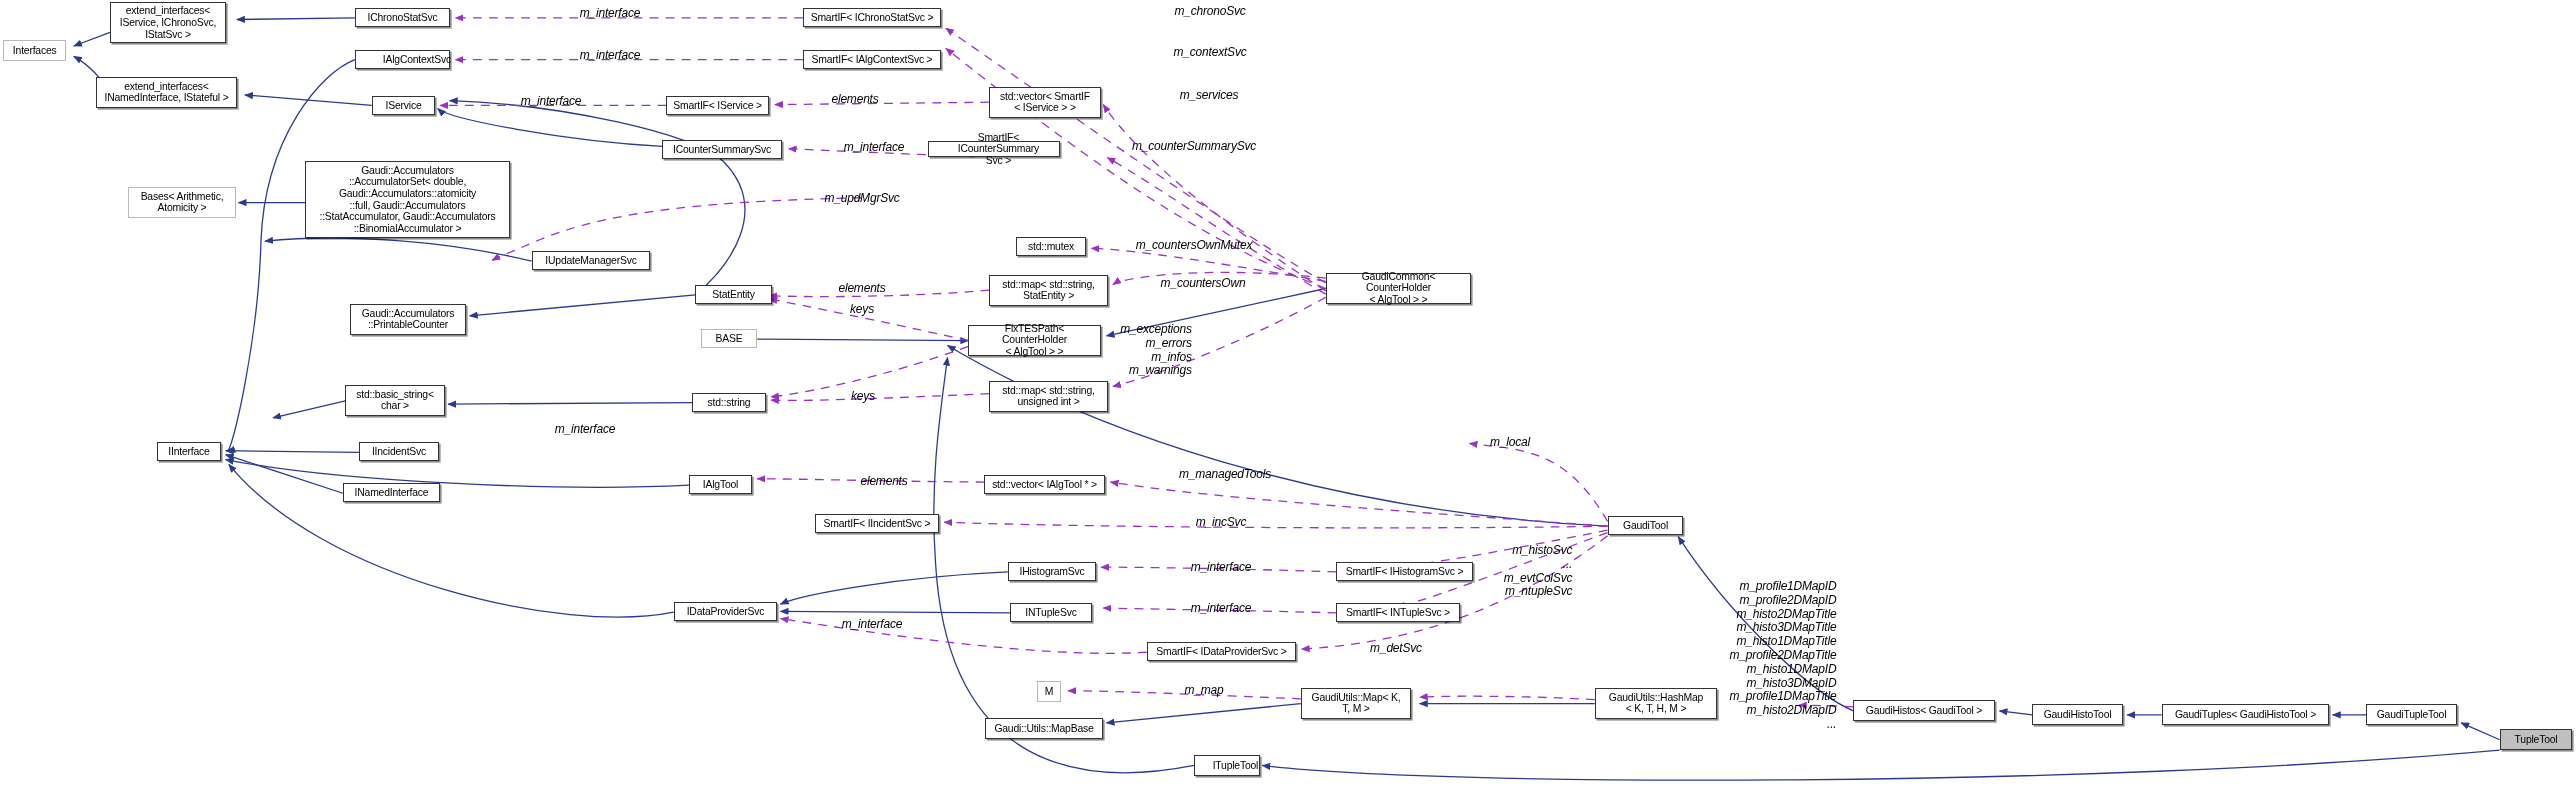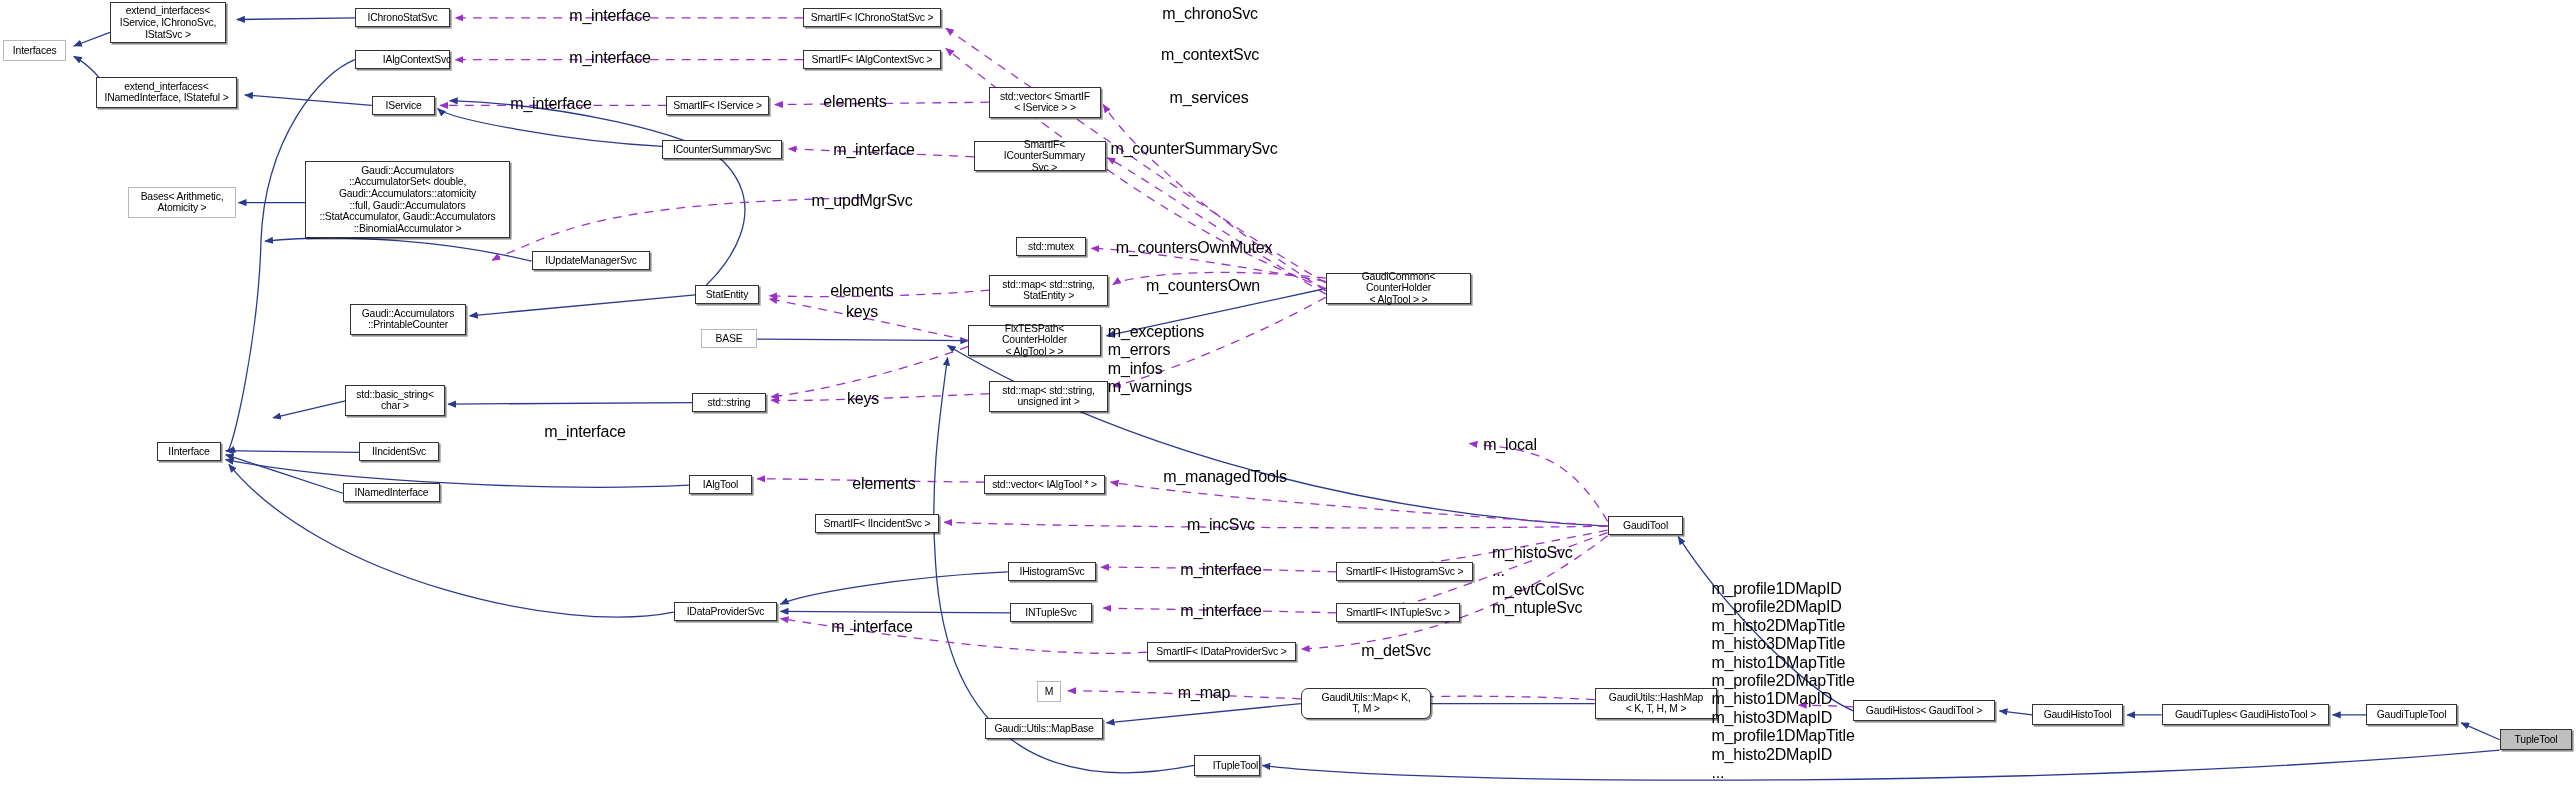--- a/index.html
+++ b/index.html
@@ -45,27 +45,28 @@
   .node.plain {
     border: 0.8px solid #b8b8b8;
     box-shadow: none;
   }
   .node.current {
     background: #bfbfbf;
     border: 0.8px solid #333333;
   }
   .edge-label {
     position: absolute;
-    font-size: 16px;
+    font-size: 12px;
     color: #000000;
     white-space: pre-line;
-    text-align: left;
+    text-align: right;
     line-height: 1.15;
     letter-spacing: -0.2px;
     transform: translateX(-50%);
+    font-style: italic;
   }
 </style>
 </head>
 <body>
 
 <div id="canvas">
   <svg class="edges" viewBox="0 0 3208 987">
     <defs>
       <marker id="arrI" markerWidth="11" markerHeight="9" refX="10" refY="4.5" orient="auto" markerUnits="userSpaceOnUse">
         <path d="M0,0 L11,4.5 L0,9 z" fill="#2b3a8f"></path>
@@ -147,32 +148,32 @@
  INamedInterface, IStateful &gt;</div>
     <div class="node" style="left: 355px; top: 8px; width: 95px; height: 19px;">IChronoStatSvc</div>
     <div class="node" style="left: 355px; top: 50px; width: 95px; height: 19px; padding-left: 32px;">IAlgContextSvc</div>
     <div class="node" style="left: 372px; top: 96px; width: 63px; height: 19px;">IService</div>
     <div class="node" style="left: 662px; top: 140px; width: 120px; height: 19px;">ICounterSummarySvc</div>
     <div class="node" style="left: 803px; top: 8px; width: 138px; height: 19px;">SmartIF&lt; IChronoStatSvc &gt;</div>
     <div class="node" style="left: 803px; top: 50px; width: 138px; height: 19px;">SmartIF&lt; IAlgContextSvc &gt;</div>
     <div class="node" style="left: 666px; top: 96px; width: 103px; height: 19px;">SmartIF&lt; IService &gt;</div>
     <div class="node" style="left: 989px; top: 87px; width: 112px; height: 30.5px;">std::vector&lt; SmartIF
 &lt; IService &gt; &gt;</div>
-    <div class="node" style="left: 974px; top: 141px; width: 132px; height: 30px; padding-left: 12px;">SmartIF&lt; ICounterSummary
+    <div class="node" style="left: 928px; top: 141px; width: 132px; height: 16px; padding-left: 12px;">SmartIF&lt; ICounterSummary
  Svc &gt;</div>
     <div class="node plain" style="left: 128px; top: 187px; width: 108px; height: 30.5px;">Bases&lt; Arithmetic,
  Atomicity &gt;</div>
     <div class="node" style="left: 305px; top: 161px; width: 205px; height: 77px;">Gaudi::Accumulators
 ::AccumulatorSet&lt; double,
  Gaudi::Accumulators::atomicity
 ::full, Gaudi::Accumulators
 ::StatAccumulator, Gaudi::Accumulators
 ::BinomialAccumulator &gt;</div>
     <div class="node" style="left: 532px; top: 251px; width: 118px; height: 19px;">IUpdateManagerSvc</div>
-    <div class="node" style="left: 695px; top: 285px; width: 64px; height: 19px;">StatEntity</div>
+    <div class="node" style="left: 695px; top: 285px; width: 77px; height: 19px;">StatEntity</div>
     <div class="node" style="left: 350px; top: 304px; width: 116px; height: 30.5px;">Gaudi::Accumulators
 ::PrintableCounter</div>
     <div class="node plain" style="left: 701px; top: 329px; width: 56px; height: 19px;">BASE</div>
     <div class="node" style="left: 968px; top: 325px; width: 133px; height: 30.5px;">FixTESPath&lt; CounterHolder
 &lt; AlgTool &gt; &gt;</div>
     <div class="node" style="left: 1016px; top: 237px; width: 70px; height: 19px;">std::mutex</div>
     <div class="node" style="left: 989px; top: 275px; width: 119px; height: 30.5px;">std::map&lt; std::string,
  StatEntity &gt;</div>
     <div class="node" style="left: 989px; top: 381px; width: 119px; height: 30.5px;">std::map&lt; std::string,
  unsigned int &gt;</div>
@@ -189,21 +190,21 @@
     <div class="node" style="left: 815px; top: 514px; width: 124px; height: 19px;">SmartIF&lt; IIncidentSvc &gt;</div>
     <div class="node" style="left: 1008px; top: 562px; width: 88px; height: 19px;">IHistogramSvc</div>
     <div class="node" style="left: 674px; top: 602px; width: 103px; height: 19px;">IDataProviderSvc</div>
     <div class="node" style="left: 1010px; top: 603px; width: 82px; height: 19px;">INTupleSvc</div>
     <div class="node" style="left: 1336px; top: 562px; width: 137px; height: 19px;">SmartIF&lt; IHistogramSvc &gt;</div>
     <div class="node" style="left: 1336px; top: 603px; width: 124px; height: 19px;">SmartIF&lt; INTupleSvc &gt;</div>
     <div class="node" style="left: 1147px; top: 642px; width: 149px; height: 19px;">SmartIF&lt; IDataProviderSvc &gt;</div>
     <div class="node" style="left: 1608px; top: 516px; width: 75px; height: 19px;">GaudiTool</div>
     <div class="node plain" style="left: 1037px; top: 681px; width: 24px; height: 21px;">M</div>
     <div class="node" style="left: 985px; top: 718px; width: 118px; height: 21px;">Gaudi::Utils::MapBase</div>
-    <div class="node" style="left: 1301px; top: 688px; width: 130px; height: 30.5px; border-radius: 7px;">GaudiUtils::Map&lt; K,
+    <div class="node" style="left: 1301px; top: 688px; width: 110px; height: 30.5px;">GaudiUtils::Map&lt; K,
  T, M &gt;</div>
     <div class="node" style="left: 1595px; top: 688px; width: 122px; height: 30.5px;">GaudiUtils::HashMap
 &lt; K, T, H, M &gt;</div>
     <div class="node" style="left: 1194px; top: 755px; width: 66px; height: 21px; padding-left: 20px;">ITupleTool</div>
     <div class="node" style="left: 1853px; top: 700px; width: 142px; height: 21px;">GaudiHistos&lt; GaudiTool &gt;</div>
     <div class="node" style="left: 2032px; top: 704px; width: 91px; height: 21px;">GaudiHistoTool</div>
     <div class="node" style="left: 2162px; top: 704px; width: 167px; height: 21px;">GaudiTuples&lt; GaudiHistoTool &gt;</div>
     <div class="node" style="left: 2366px; top: 704px; width: 91px; height: 21px;">GaudiTupleTool</div>
     <div class="node current" style="left: 2500px; top: 729px; width: 72px; height: 21px;">TupleTool</div>
     <div class="edge-label" style="left: 610px; top: 7.2px;">m_interface</div>

